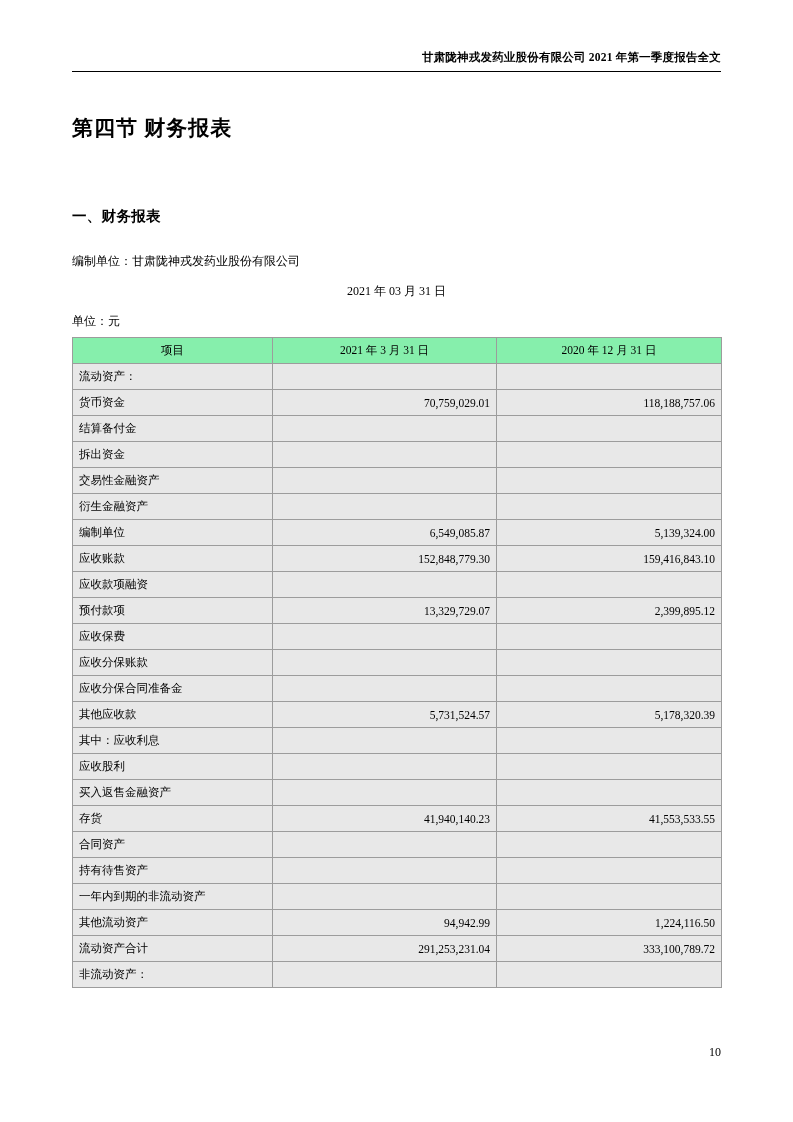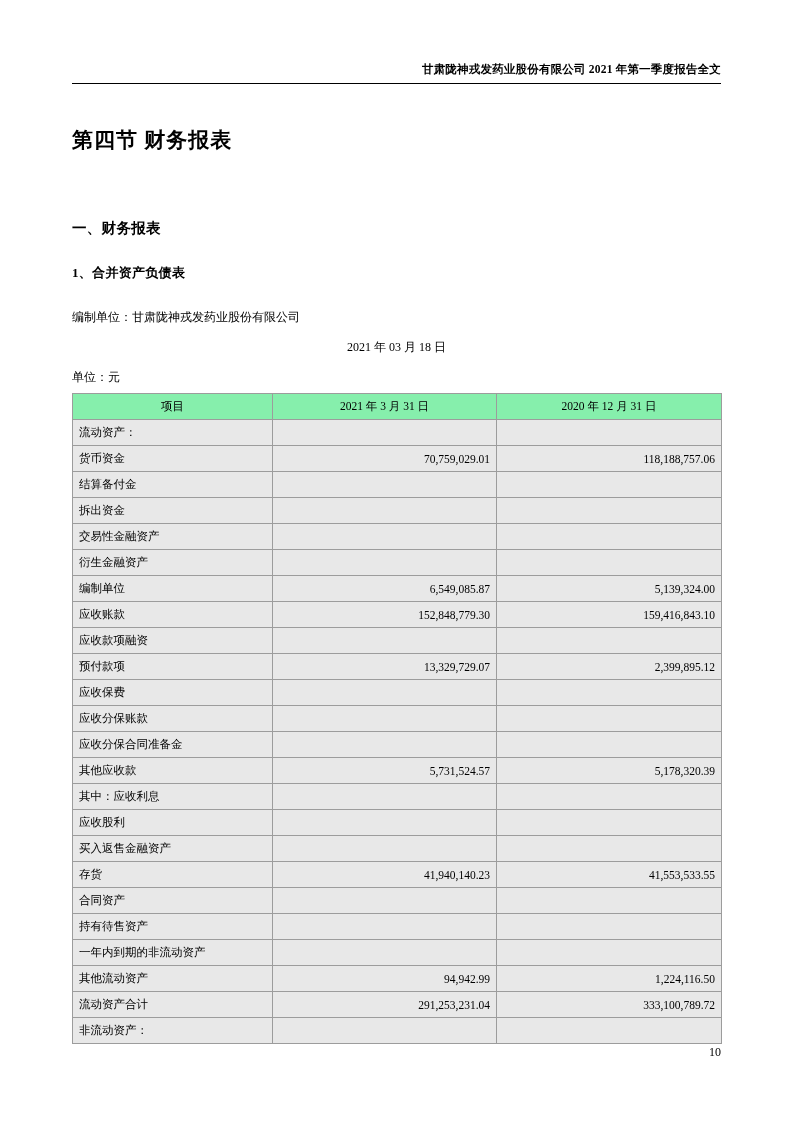--- a/index.html
+++ b/index.html
@@ -12,21 +12,21 @@
     height: 1122px;
     font-family: "Liberation Serif", serif;
     color: #000000;
     position: relative;
   }
   .page {
     position: relative;
     width: 793px;
     height: 1122px;
     box-sizing: border-box;
-    padding: 12px 72px;
+    padding: 0 72px;
   }
   
   .header {
     padding-top: 50px;
     text-align: right;
     font-size: 11.5px;
     font-family: "Liberation Serif", serif;
     font-weight: bold;
     letter-spacing: 0.2px;
   }
@@ -117,24 +117,23 @@
 
   <div class="header">
     <div>甘肃陇神戎发药业股份有限公司 2021 年第一季度报告全文</div>
   </div>
   <div class="header-rule"></div>
 
   <div class="section-title">第四节 财务报表</div>
 
   <div class="heading-1">一、财务报表</div>
 
-  <div class="heading-2">1、合并资产负债表</div>
 
   <div class="meta-line">编制单位：甘肃陇神戎发药业股份有限公司</div>
-  <div class="meta-center">2021 年 03 月 18 日</div>
+  <div class="meta-center">2021 年 03 月 31 日</div>
   <div class="meta-right">单位：元</div>
 
   <table class="balance">
     <colgroup>
       <col class="c0">
         <col class="c1">
         <col class="c2">
     </colgroup>
     <thead>
       <tr>

